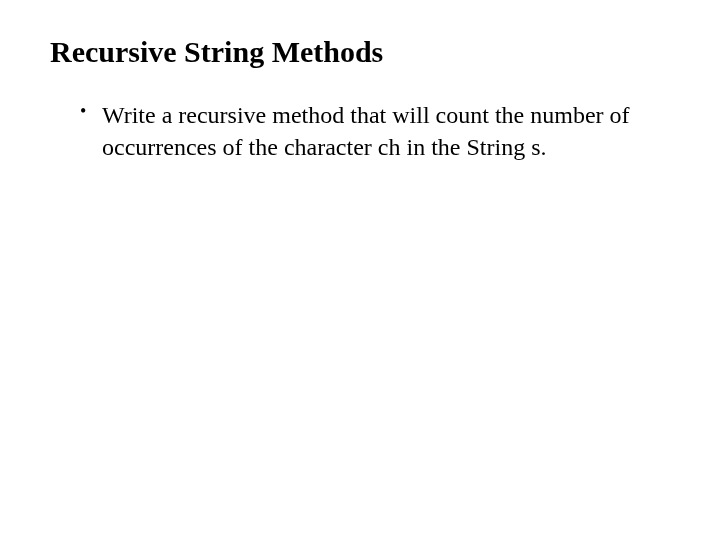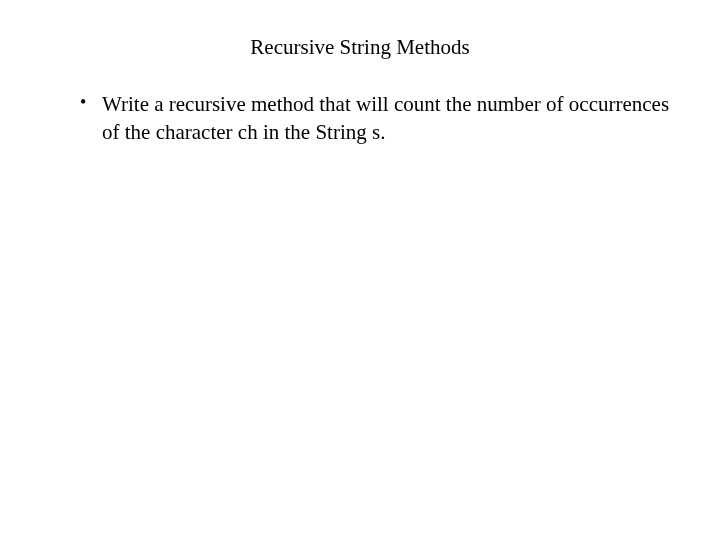--- a/index.html
+++ b/index.html
@@ -9,33 +9,32 @@
     }
     body {
       width: 720px;
       height: 540px;
       background: #ffffff;
       font-family: "Times New Roman", Times, serif;
       color: #000000;
       padding: 30px 50px;
     }
     .slide-title {
-      text-align: center;
-      font-size: 21px;
-      font-weight: normal;
+      font-size: 30px;
+      font-weight: bold;
       margin-bottom: 30px;
       margin-top: 5px;
     }
     .bullet-list {
       list-style: none;
       padding-left: 30px;
     }
     .bullet-item {
       position: relative;
-      font-size: 21px;
+      font-size: 24px;
       line-height: 1.35;
       padding-left: 22px;
     }
     .bullet-item::before {
       content: "•";
       position: absolute;
       left: 0;
       top: 0;
       font-size: 18px;
     }

